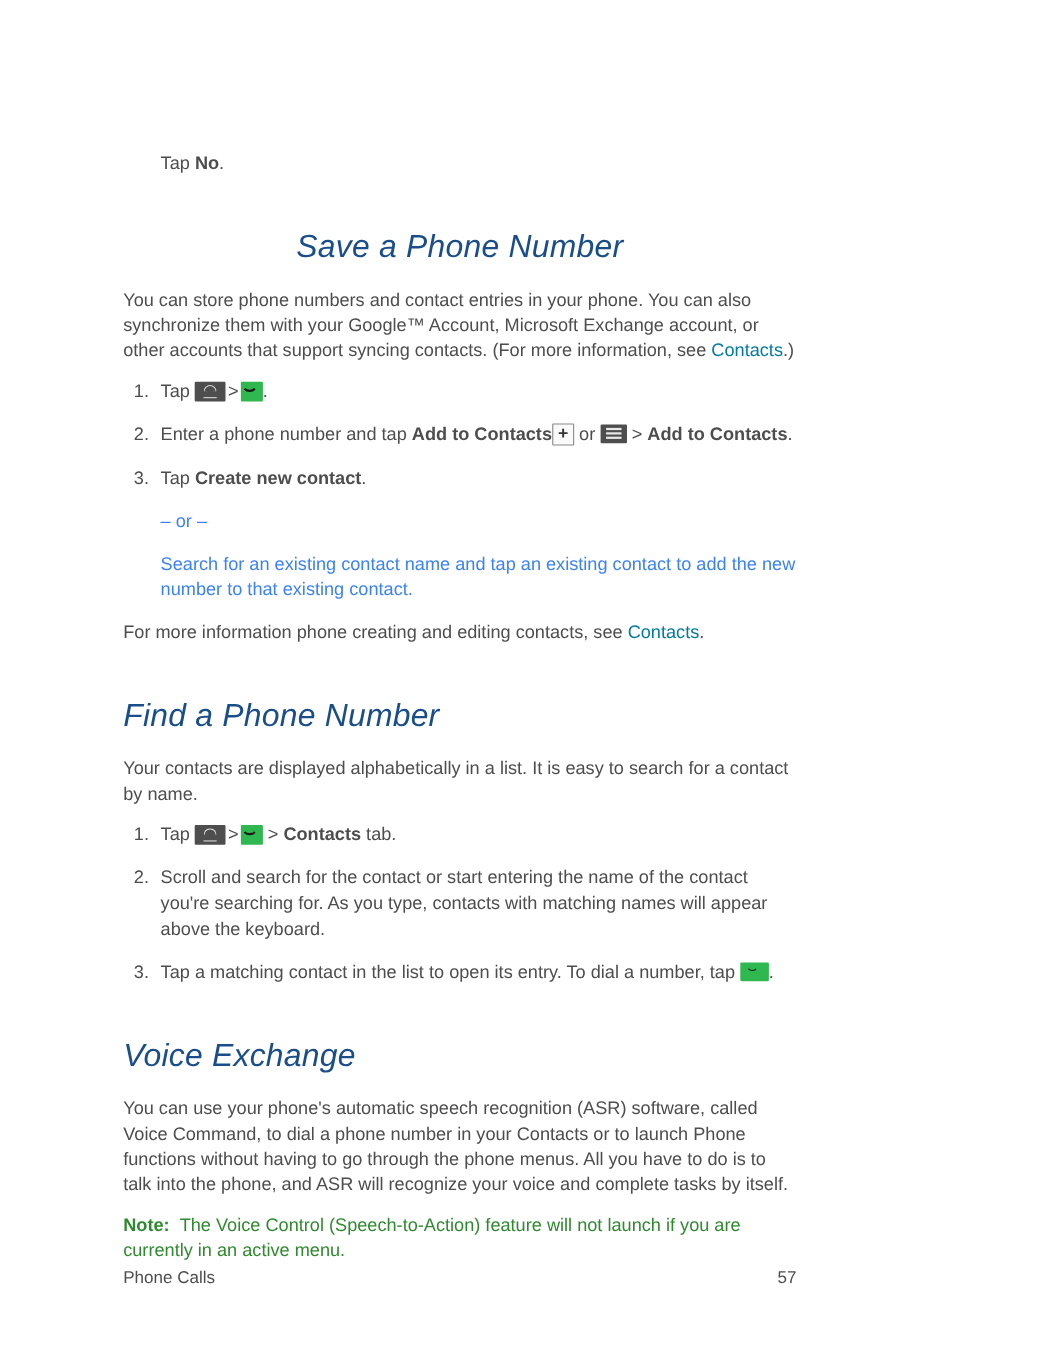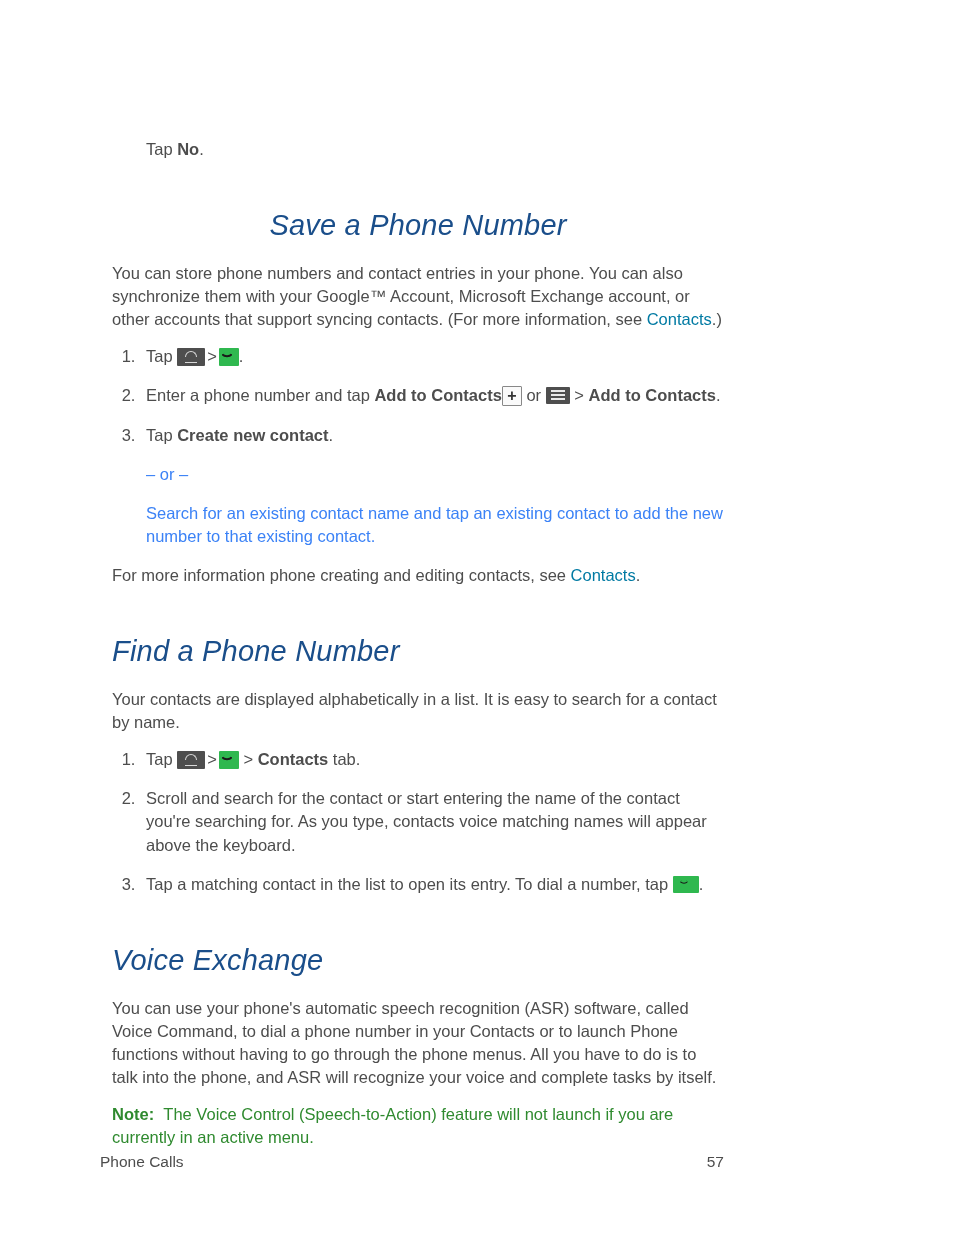--- a/index.html
+++ b/index.html
@@ -60,21 +60,21 @@
     color: #007aa3;
   }
   strong { font-weight: bold; color: #4d4d4d; }
   .note {
     color: #2f8a2f;
   }
   .note strong { color: #2f8a2f; }
   .footer {
     position: absolute;
     bottom: 64px;
-    left: 100px;
+    left: 112px;
     right: 108px;
     font-size: 15.5px;
     color: #4d4d4d;
     display: flex;
     justify-content: space-between;
   }
   
   .icon-home {
     display: inline-block;
     width: 28px;
@@ -222,21 +222,21 @@
   </p>
 
   <h2>Find a Phone Number</h2>
 
   <p>Your contacts are displayed alphabetically in a list. It is easy to search for a contact by name.</p>
 
   <ol>
     <li>
       <span>Tap </span><span class="icon-home"></span><span class="gt">&gt;</span><span class="icon-phone"></span><span> &gt; </span><strong>Contacts</strong><span> tab.</span>
     </li>
-    <li>Scroll and search for the contact or start entering the name of the contact you're searching for. As you type, contacts voice matching names will appear above the keyboard.</li>
+    <li>Scroll and search for the contact or start entering the name of the contact you're searching for. As you type, contacts with matching names will appear above the keyboard.</li>
     <li>
       <span>Tap a matching contact in the list to open its entry. To dial a number, tap </span><span class="icon-phone-small"></span><span>.</span>
     </li>
   </ol>
 
   <h2>Voice Exchange</h2>
 
   <p>You can use your phone's automatic speech recognition (ASR) software, called Voice Command, to dial a phone number in your Contacts or to launch Phone functions without having to go through the phone menus. All you have to do is to talk into the phone, and ASR will recognize your voice and complete tasks by itself.</p>
 
   <p class="note">

